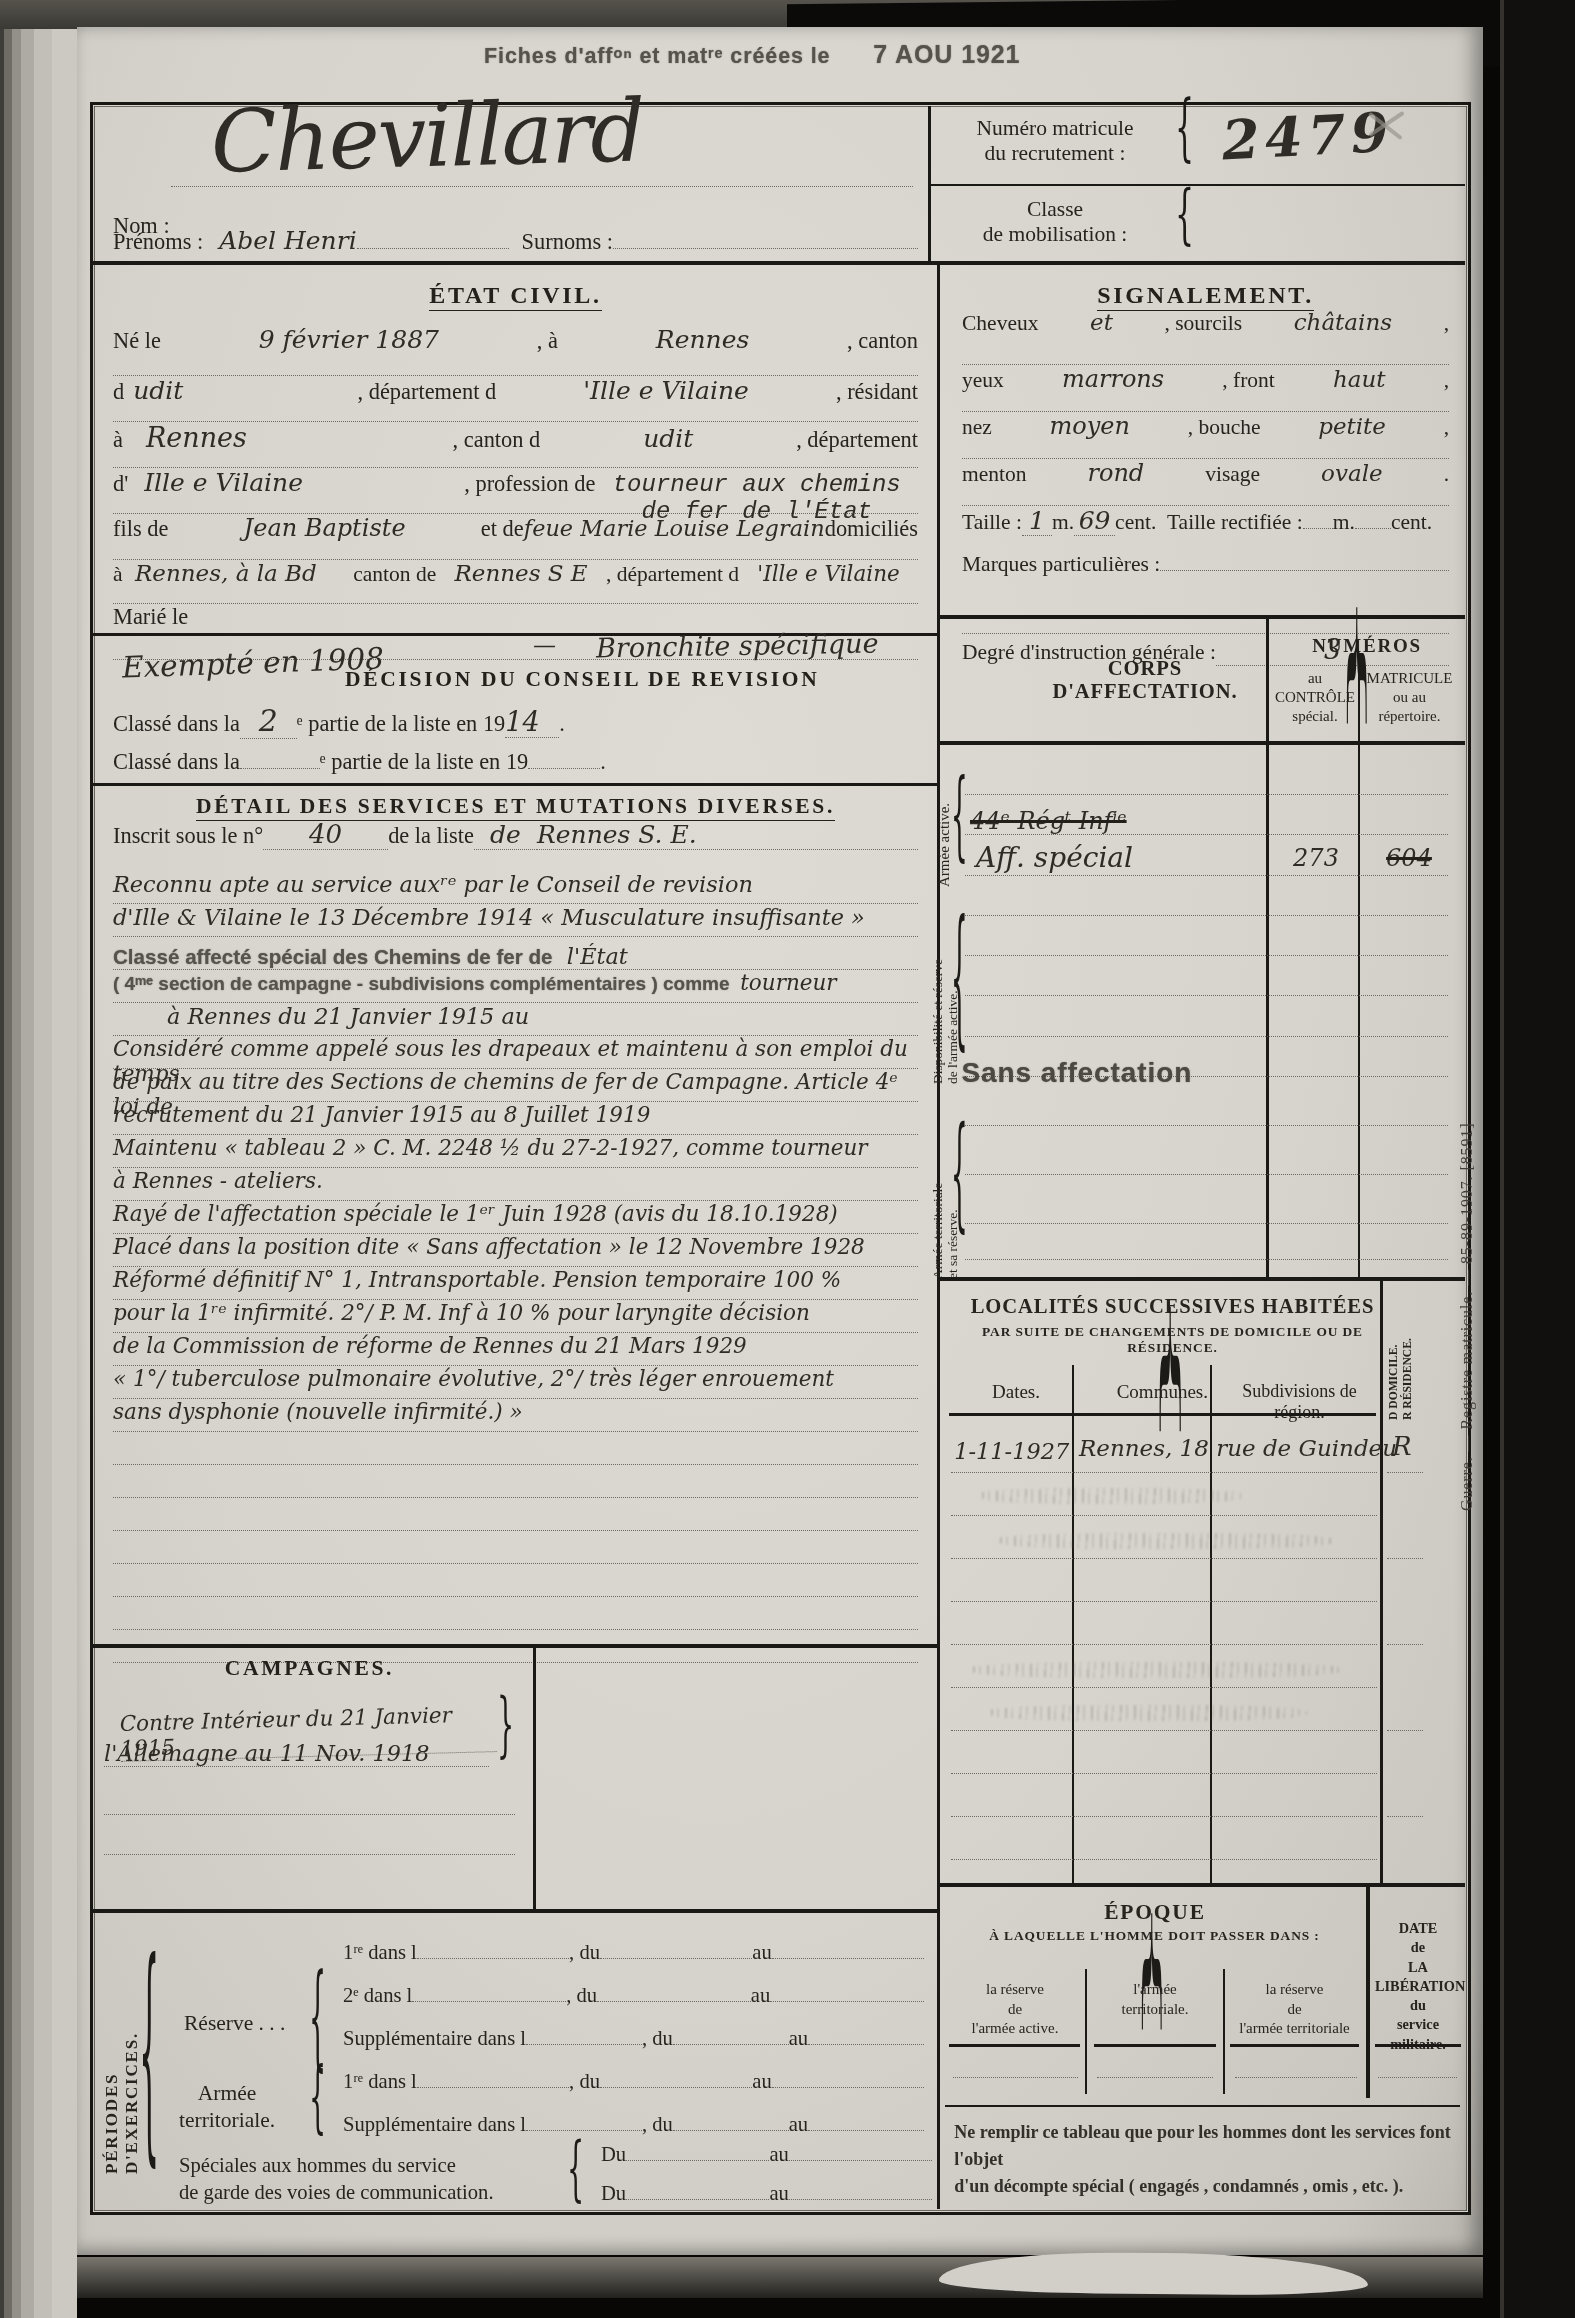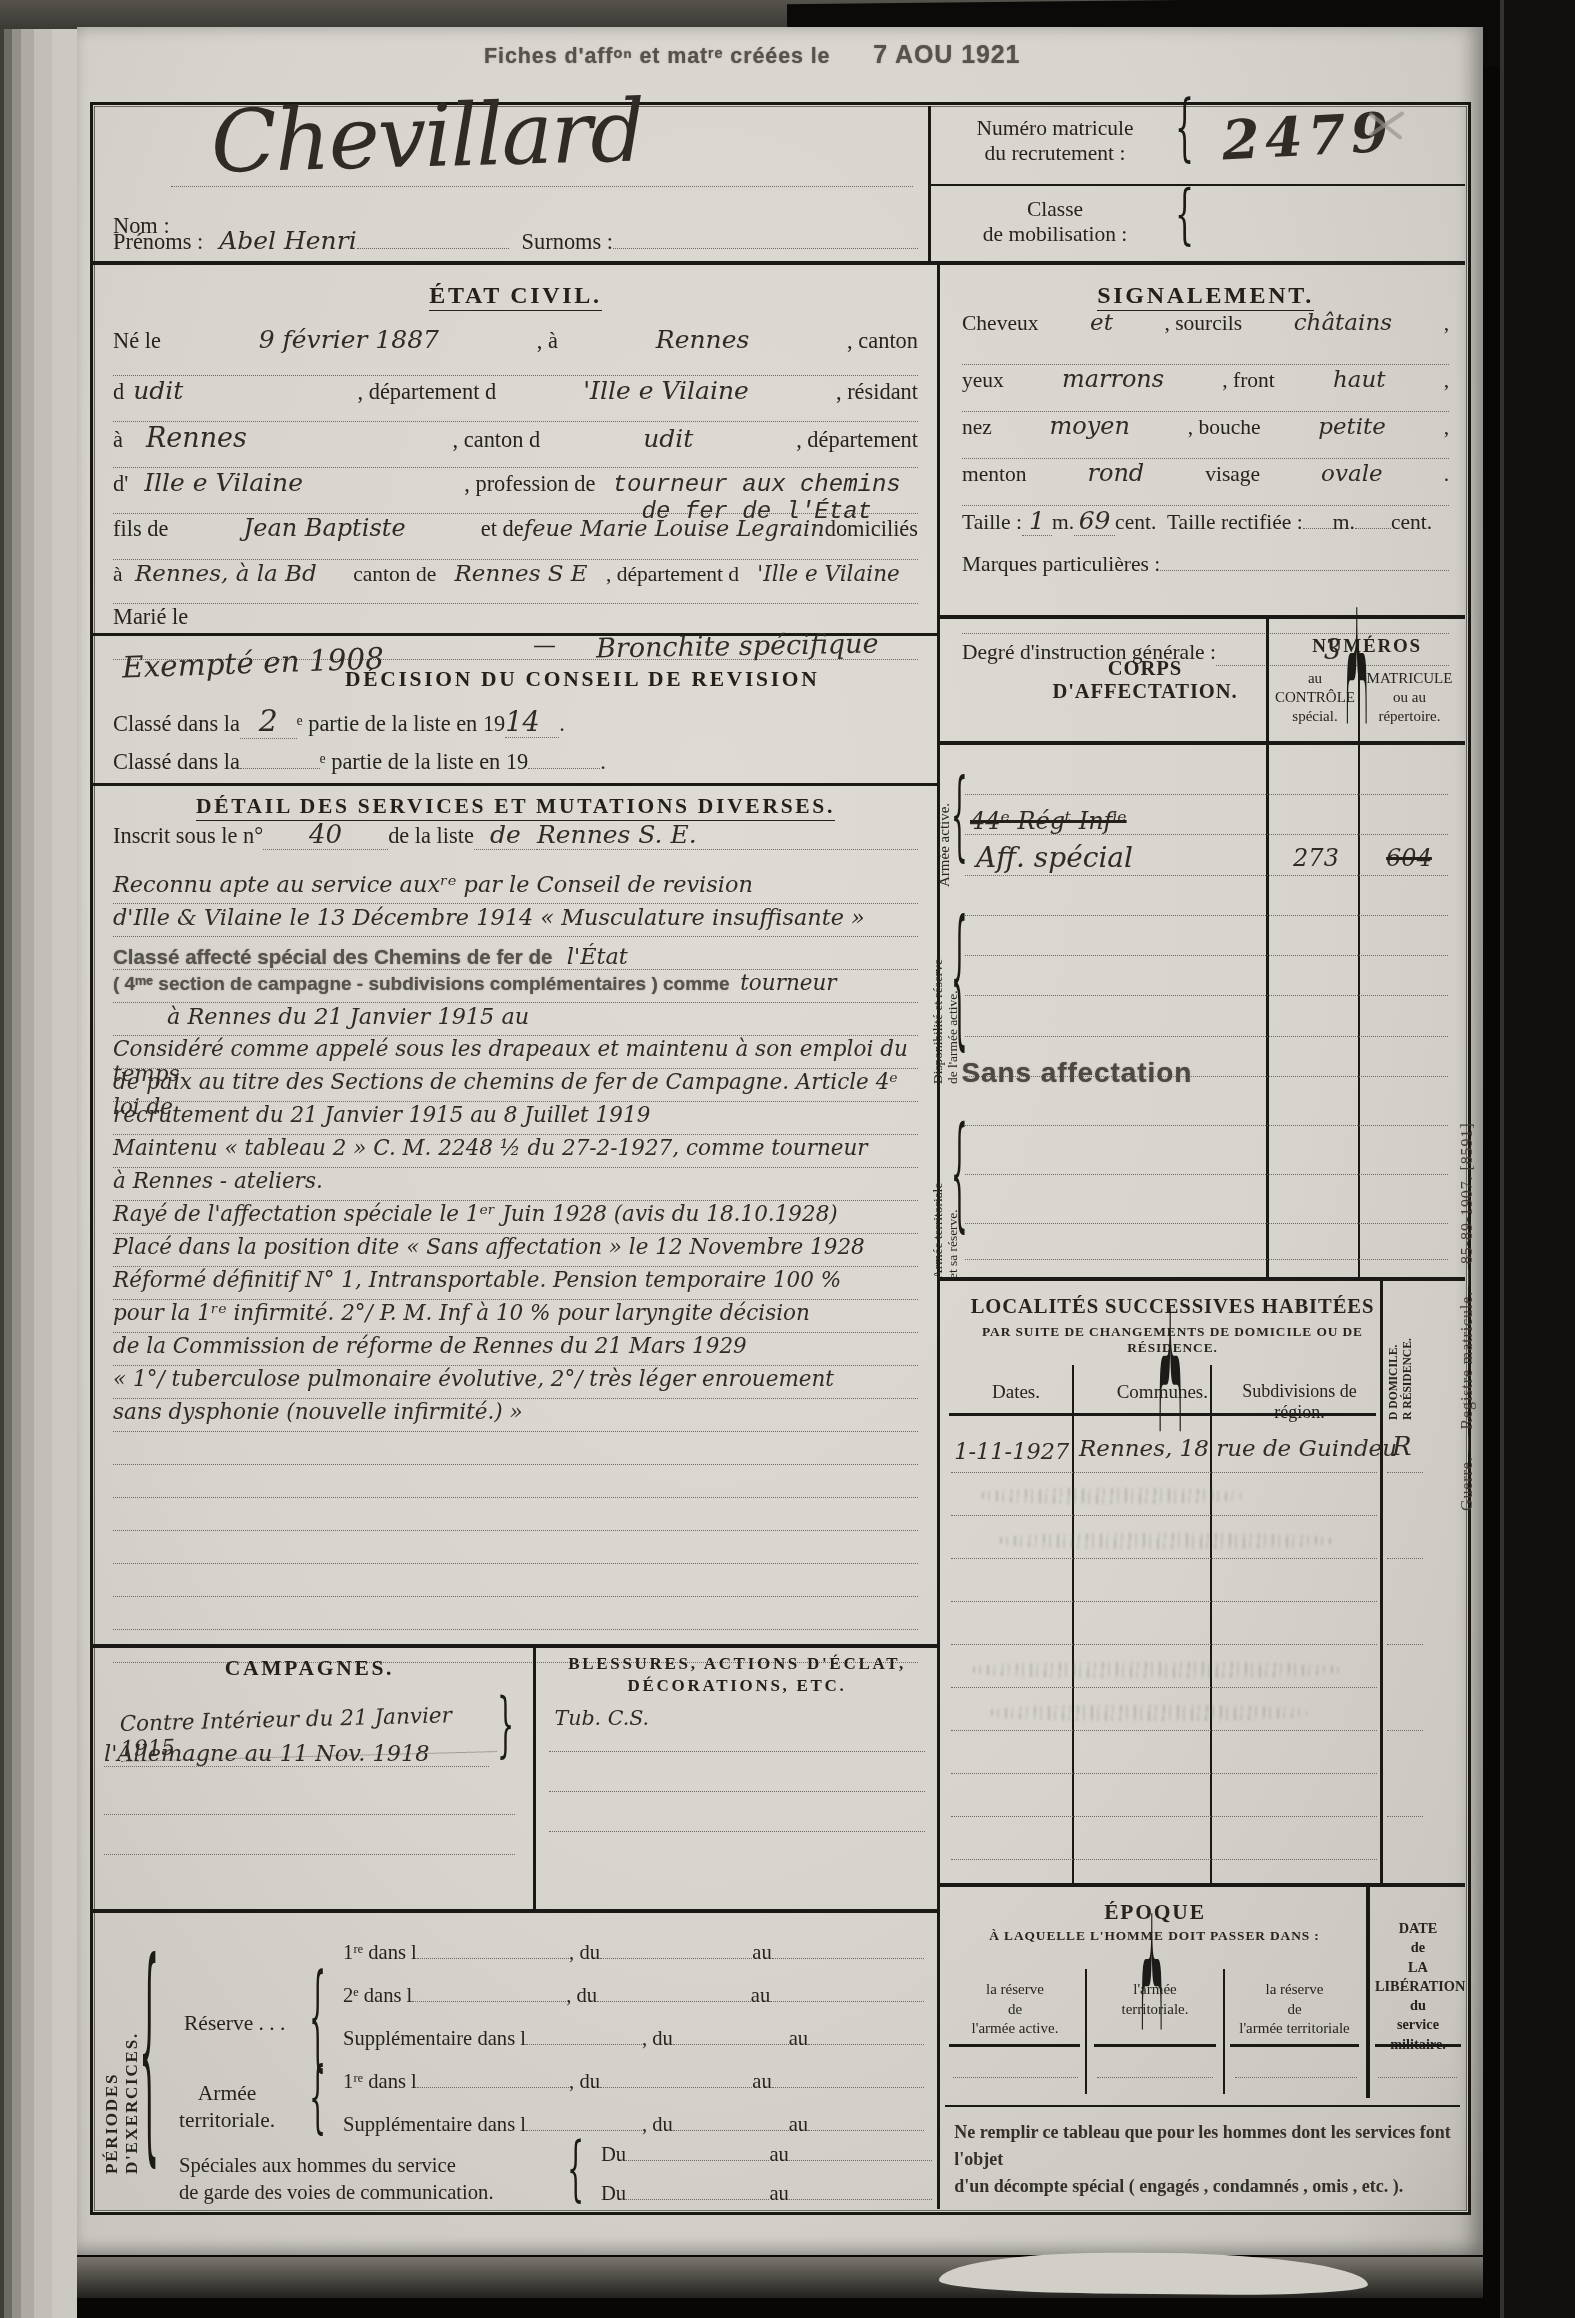--- a/index.html
+++ b/index.html
@@ -252,30 +252,20 @@
       <div style="text-align:center;"><span class="title" style="font-size:21.5px;">CAMPAGNES.</span></div>
       <div style="position:relative;height:95px;">
         <span class="hw abs dln" style="left:16px;top:25px;width:376px;font-size:21.5px;transform:rotate(-1.5deg);">Contre Intérieur du 21 Janvier 1915</span>
         <span class="hw abs dln" style="left:0px;top:59px;width:385px;font-size:22.4px;">l'Allemagne au 11 Nov. 1918</span>
         <span class="brace abs" style="left:393px;top:27px;font-size:27px;transform:scaleY(2.6);">}</span>
       </div>
       <div class="dln" style="height:38px;"></div>
       <div class="dln" style="height:39px;"></div>
     </div>
 
-    <div class="abs" style="left:472px;top:1626px;width:376px;">
-      <div class="title prelines" style="font-size:17px;text-align:center;line-height:1.3;">BLESSURES, ACTIONS D'ÉCLAT,
-DÉCORATIONS, ETC.</div>
-      <div style="position:relative;height:45px;">
-        <span class="hw abs" style="left:5.4px;top:9px;font-size:20.6px;">Tub. C.S.</span>
-      </div>
-      <div class="dln" style="height:9px;"></div>
-      <div class="dln" style="height:39px;"></div>
-      <div class="dln" style="height:39px;"></div>
-    </div>
 
     <div class="abs hline" style="left:12.5px;top:1882px;width:848px;height:3.6px;"></div>
     <div class="abs" style="left:16px;top:1887px;width:844px;height:292px;">
       <div class="abs p vrot" style="left:9px;top:36px;height:224px;font-size:17px;font-weight:bold;letter-spacing:1.8px;">PÉRIODES D'EXERCICES.</div>
       <div class="abs brace" style="left:46px;top:116px;font-size:32px;transform:scaleY(7.4);">{</div>
 
       <div class="abs p" style="left:91px;top:97px;font-size:21.5px;">Réserve . . .</div>
       <div class="abs brace" style="left:216px;top:86px;font-size:27px;transform:scaleY(4.2);">{</div>
 
       <div class="abs row" style="left:250px;top:27px;width:581px;font-size:20.6px;">

